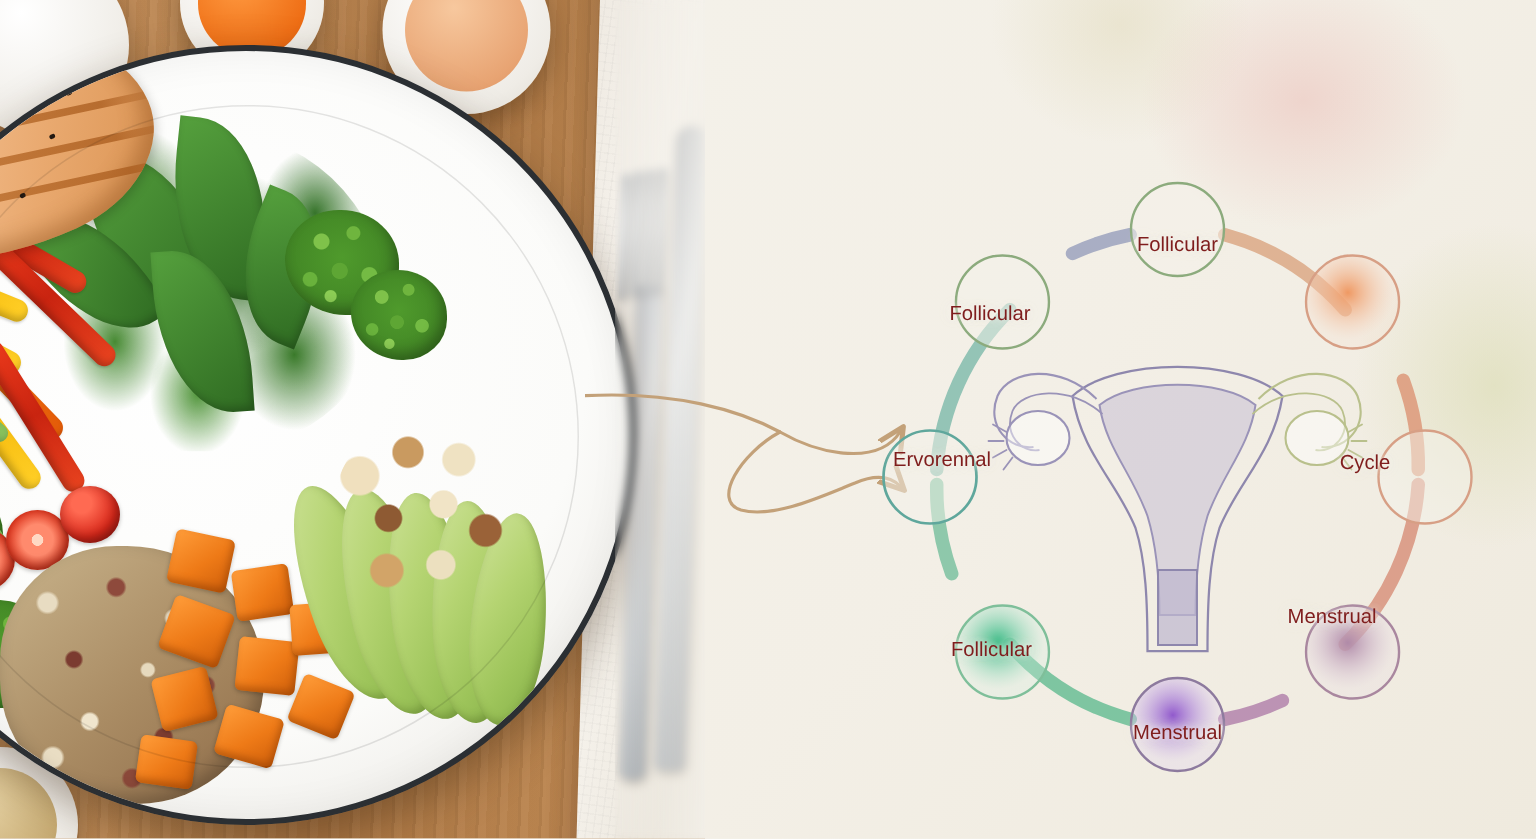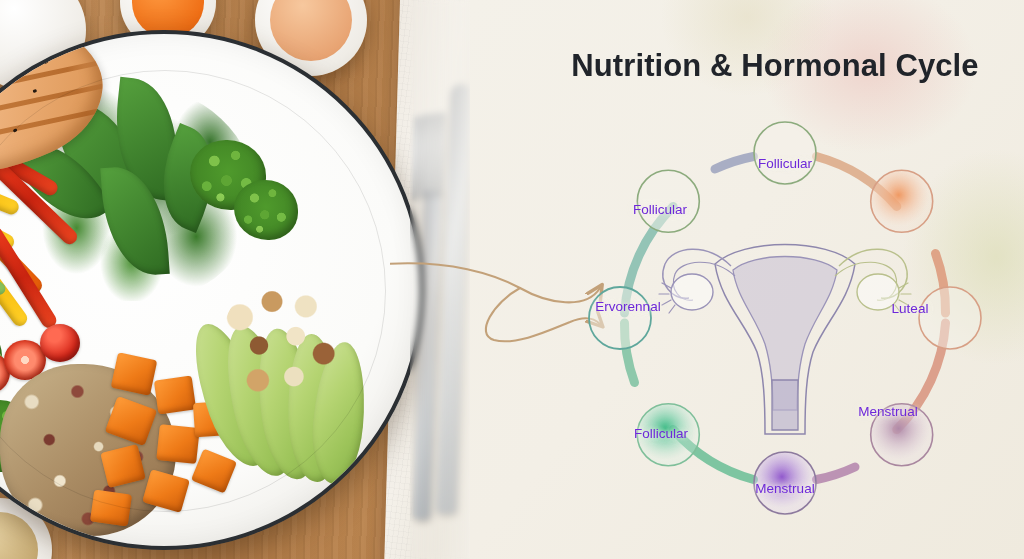--- a/index.html
+++ b/index.html
@@ -246,21 +246,21 @@
     text-align: center;
     white-space: nowrap;
   }
 
   
   #cycle-svg { position: absolute; left: 560px; top: 110px; width: 450px; height: 420px; }
 
   .node-label {
     position: absolute;
     font-size: 13.5px;
-    color: #6d28d9;
+    color: #7f1d1d;
     white-space: nowrap;
     transform: translate(-50%, -50%);
     text-shadow: 0 0 4px rgba(244,241,234,.95), 0 0 9px rgba(244,241,234,.85);
   }
 </style>
 </head>
 <body>
 
 <div id="stage">
 
@@ -359,21 +359,20 @@
       <div class="avocado" style="left:406px;top:308px;width:50px;height:142px;transform:rotate(5deg);"></div>
 
       <div class="food nuts"></div>
     </div>
   </div>
 
   <div class="blur-bridge"></div>
 
   <div class="right-pane"></div>
 
-  <div class="title">Nutrition &amp; Hormonal Cycle</div>
 
   <svg style="position:absolute;left:390px;top:230px;width:240px;height:130px;" viewBox="0 0 240 130">
     <defs>
       <marker id="ah" markerWidth="9" markerHeight="9" refX="6" refY="4.5" orient="auto">
         <path d="M0,0.6 L8,4.5 L0,8.4" fill="none" stroke="#c3a179" stroke-width="1.6" stroke-linecap="round" stroke-linejoin="round"></path>
       </marker>
     </defs>
     <path d="M -4,34 C 60,30 104,44 130,58 C 158,74 196,80 210,58" fill="none" stroke="#c3a179" stroke-width="2.1" stroke-linecap="round" marker-end="url(#ah)"></path>
     <path d="M 130,58 C 104,72 84,104 104,110 C 126,116 160,100 180,92 C 194,86 204,88 210,94" fill="none" stroke="#c3a179" stroke-width="2.1" stroke-linecap="round" marker-end="url(#ah)"></path>
   </svg>
@@ -454,21 +453,21 @@
 
     <circle cx="108.3" cy="324.7" r="31" fill="url(#g-green)" stroke="#7fbf9a" stroke-width="1.6"></circle>
 
     <circle cx="60" cy="208" r="31" fill="#f4f1e9" fill-opacity="0.5" stroke="#5fa79c" stroke-width="1.8"></circle>
 
     <circle cx="108.3" cy="91.3" r="31" fill="#f4f1e9" fill-opacity="0.5" stroke="#8cab7d" stroke-width="1.6"></circle>
   </svg>
 
   <div class="node-label" style="left:785px;top:163px;">Follicular</div>
 
-  <div class="node-label" style="left:910px;top:308px;">Luteal</div>
+  <div class="node-label" style="left:910px;top:308px;">Cycle</div>
 
   <div class="node-label" style="left:888px;top:411px;">Menstrual</div>
 
   <div class="node-label" style="left:785px;top:488px;">Menstrual</div>
 
   <div class="node-label" style="left:661px;top:433px;">Follicular</div>
 
   <div class="node-label" style="left:628px;top:306px;">Ervorennal</div>
 
   <div class="node-label" style="left:660px;top:209px;">Follicular</div>

